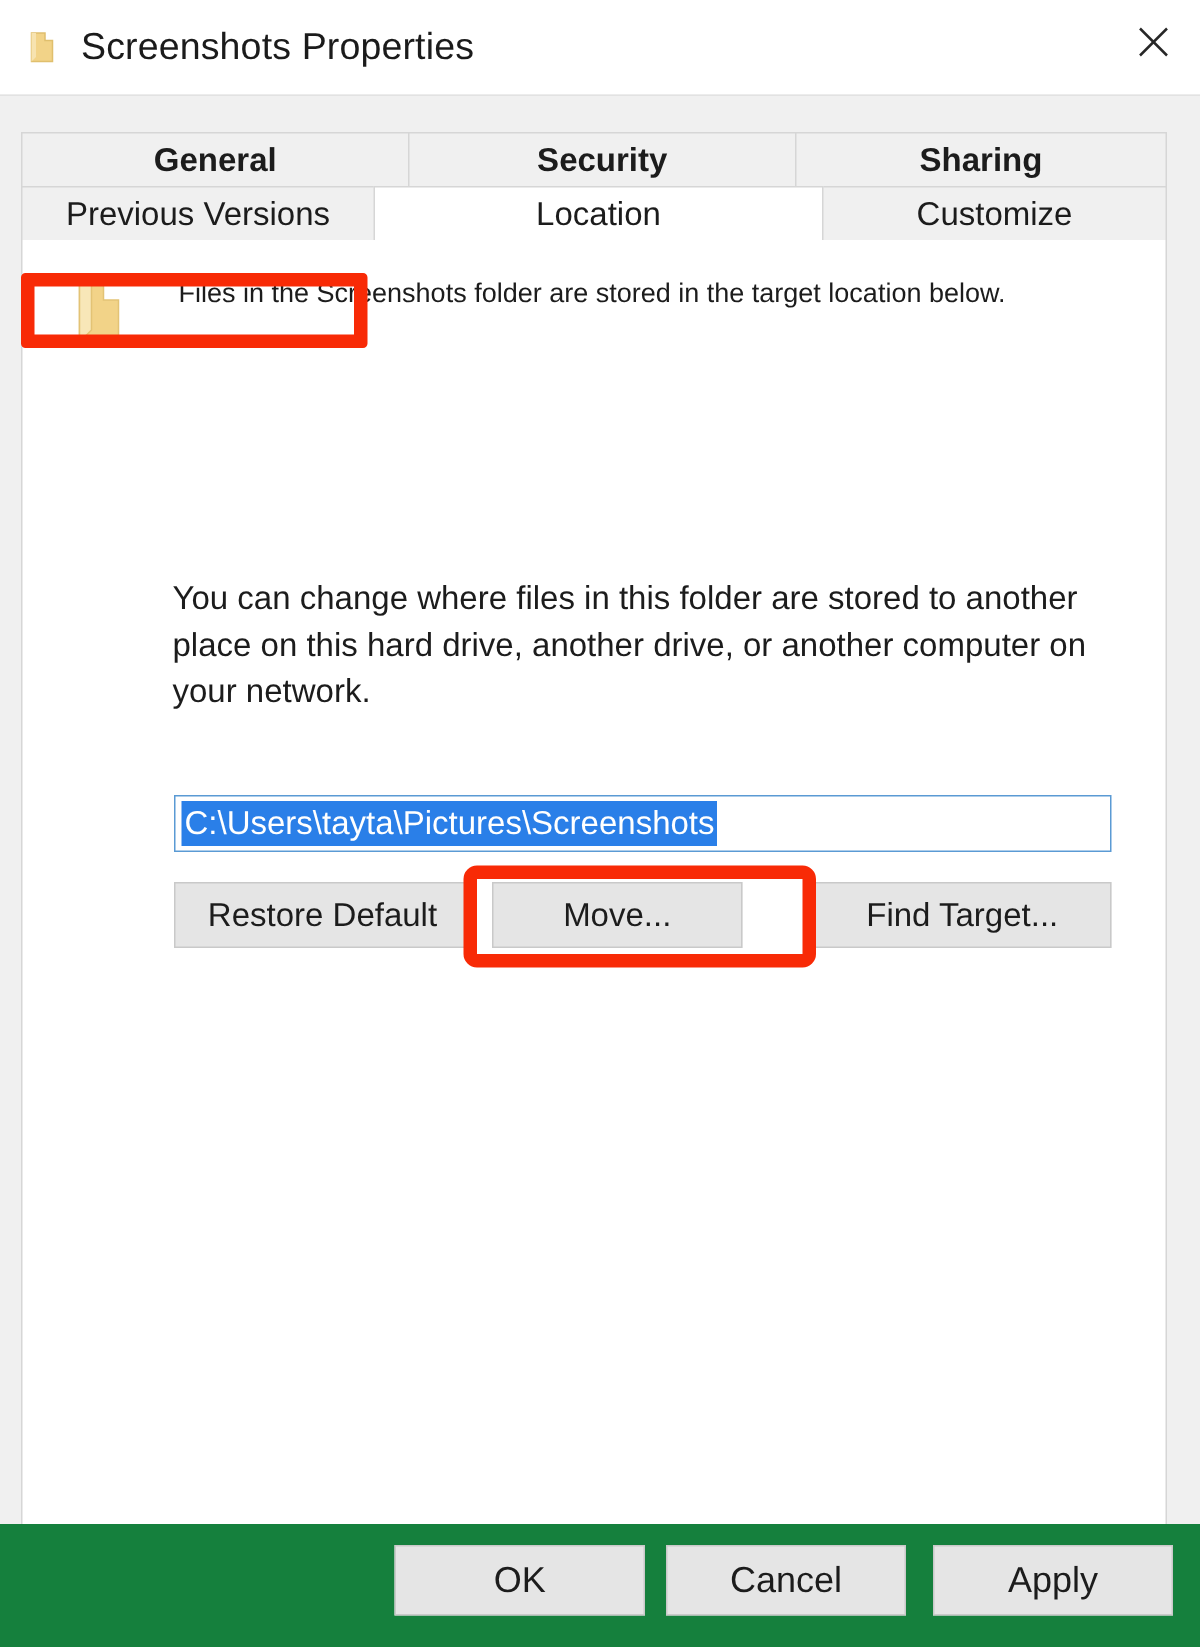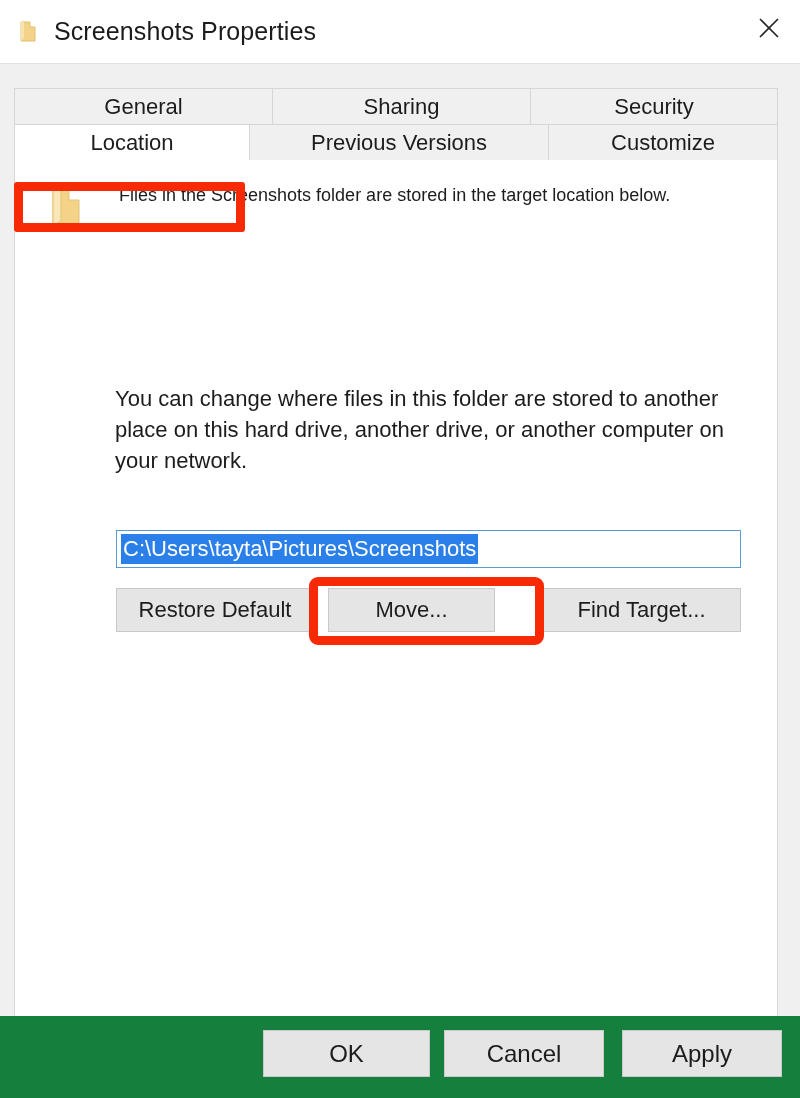--- a/index.html
+++ b/index.html
@@ -100,21 +100,21 @@
     color: #1c1c1c;
     background: #f0f0f0;
     border: 1px solid #d6d6d6;
     border-bottom: none;
     margin-left: -1px;
     cursor: default;
     white-space: nowrap;
   }
   .tab:first-child { margin-left: 0; }
 
-  .tab-row.row1 .tab { border-top: 1px solid #d6d6d6; }
+  .tab-row.row1 .tab { border-top: 1px solid #d6d6d6; font-weight: bold; }
 
   
   .tab-row.row1 .tab:nth-child(1) { flex: 0 0 259px; }
   .tab-row.row1 .tab:nth-child(2) { flex: 0 0 259px; }
   .tab-row.row1 .tab:nth-child(3) { flex: 1 1 auto; }
 
   .tab-row.row2 .tab:nth-child(1) { flex: 0 0 236px; }
   .tab-row.row2 .tab:nth-child(2) { flex: 0 0 300px; }
   .tab-row.row2 .tab:nth-child(3) { flex: 1 1 auto; }
 
@@ -307,26 +307,26 @@
         <line x1="22" y1="4" x2="4" y2="22" stroke="#262626" stroke-width="1.7"></line>
       </svg>
     </div>
   </div>
 
   <div class="dialog-body">
 
     <div class="tabstrip">
       <div class="tab-row row1">
         <div class="tab">General</div>
+        <div class="tab">Security</div>
         <div class="tab">Sharing</div>
-        <div class="tab">Security</div>
       </div>
       <div class="tab-row row2">
+        <div class="tab">Previous Versions</div>
         <div class="tab selected">Location</div>
-        <div class="tab">Previous Versions</div>
         <div class="tab">Customize</div>
       </div>
     </div>
 
     <div class="content-panel">
 
       <div class="info-block">
         <span class="info-folder-icon">
           <svg width="42" height="48" viewBox="0 0 42 48">
             <path d="M8 5 L24 5 L24 16 L34 16 L34 40 L8 40 Z" fill="#f2d388" stroke="#e3c375" stroke-width="1"></path>

